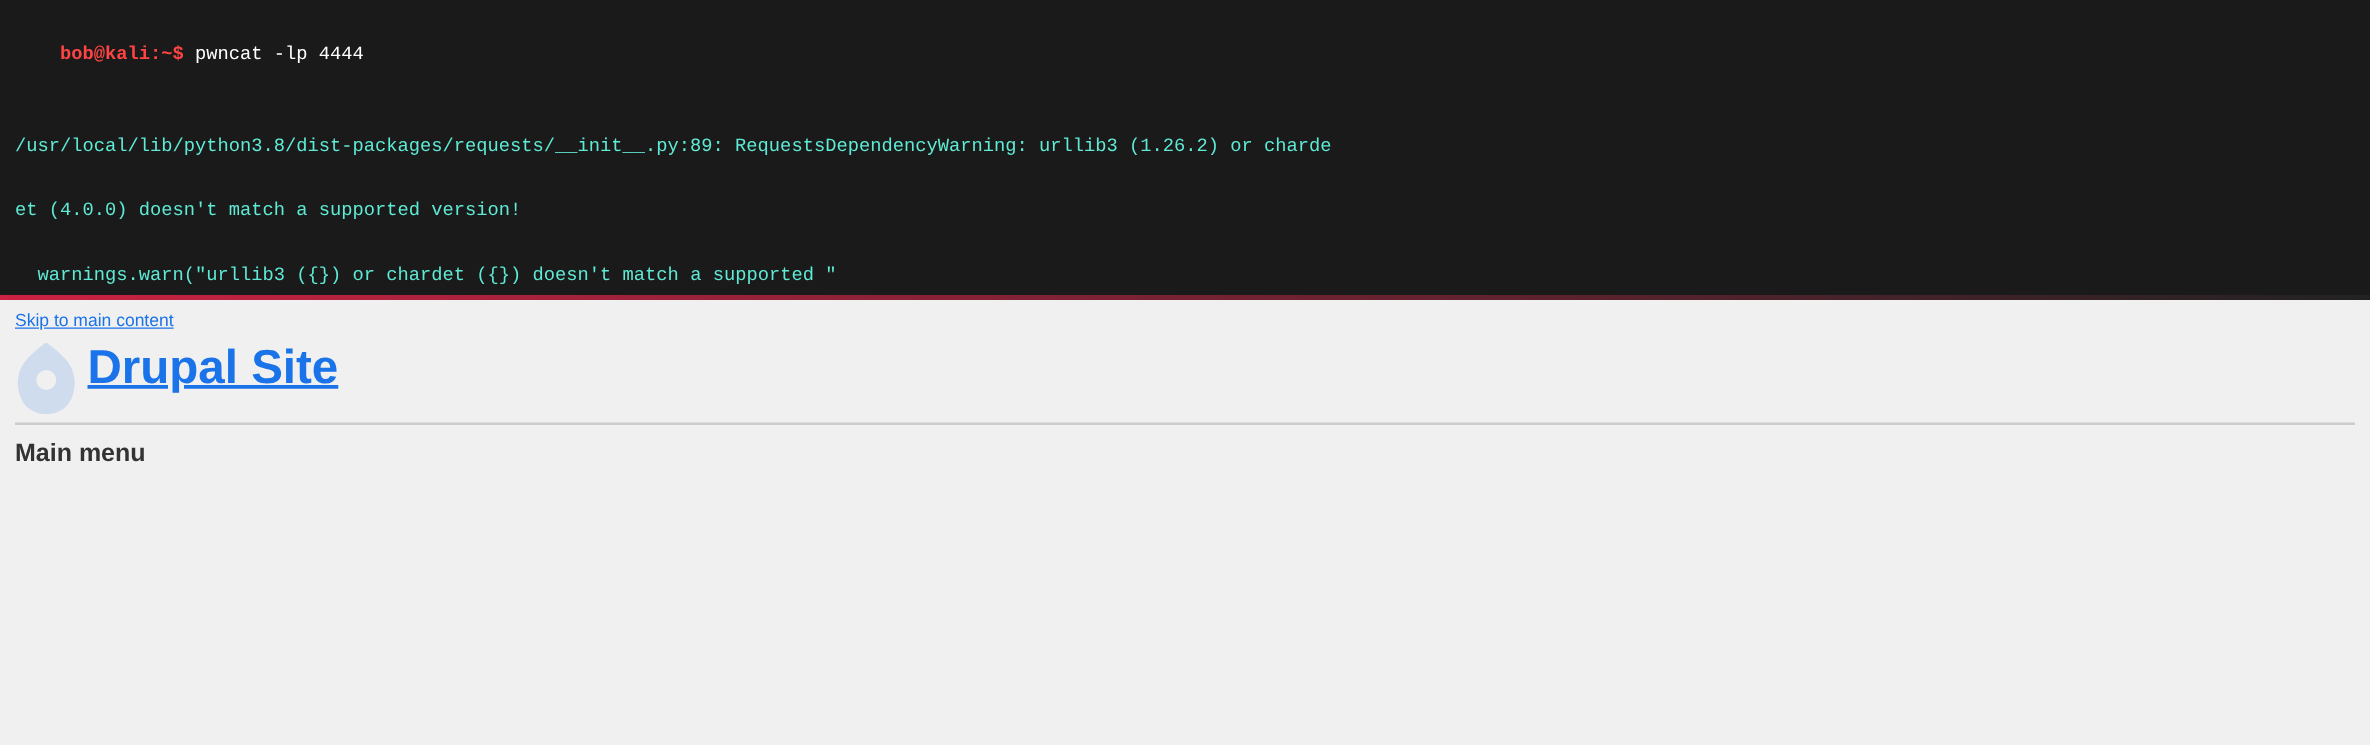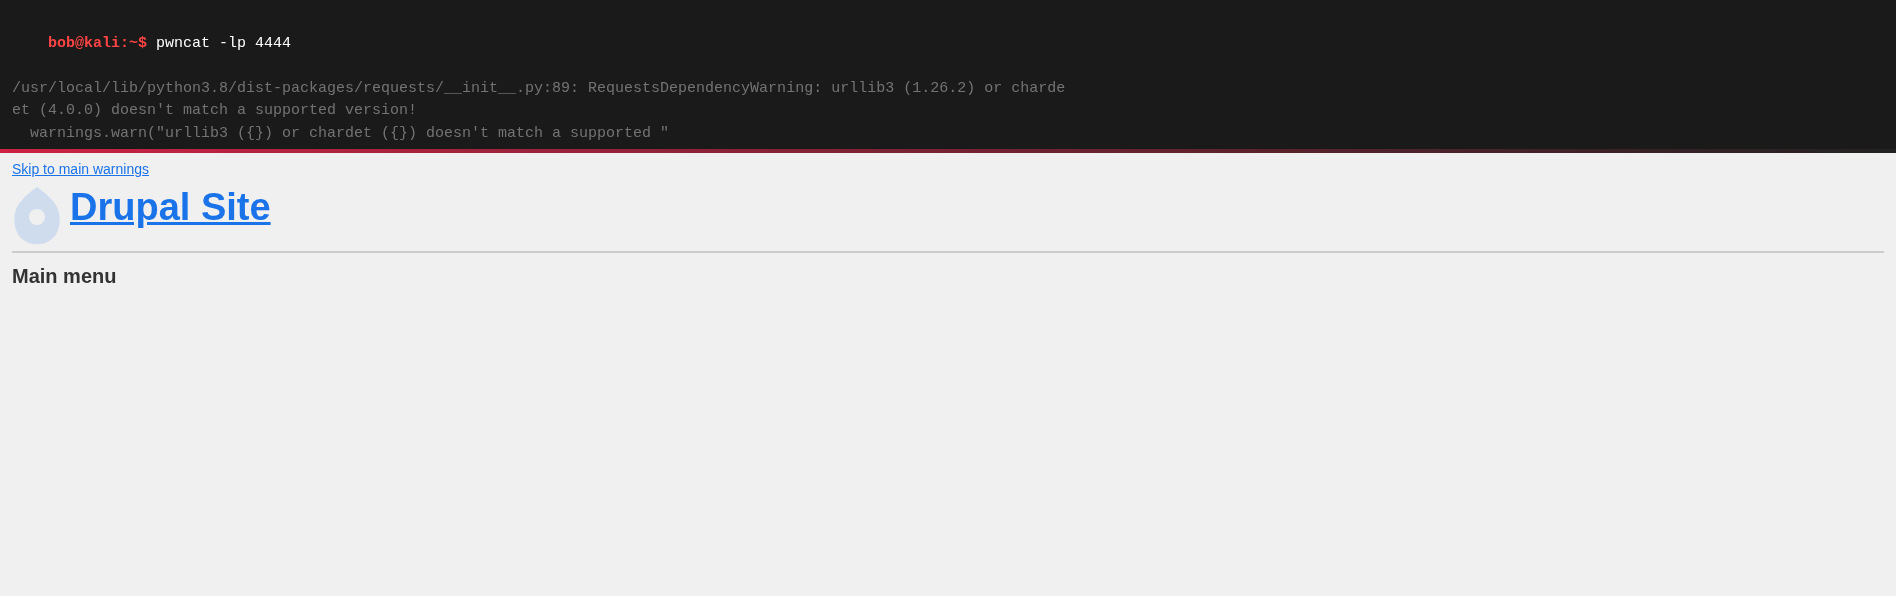--- a/index.html
+++ b/index.html
@@ -34,21 +34,22 @@
     .prompt-user {
       color: #ff4444;
       font-weight: bold;
     }
 
     .prompt-command {
       color: #ffffff;
     }
 
     .terminal-output {
-      color: #737373;
+      color: #5eead4;
+      margin-top: 29px;
     }
 
     .terminal-highlight-blue {
       color: #5599ff;
     }
 
     .divider-line {
       width: 100%;
       height: 4px;
       background: linear-gradient(to right, #cc2244, #222222);
@@ -118,21 +119,21 @@
     <span class="prompt-user">bob@kali:~$</span><span class="prompt-command"> pwncat -lp 4444</span>
   </div>
   <div class="terminal-line terminal-output">/usr/local/lib/python3.8/dist-packages/requests/__init__.py:89: RequestsDependencyWarning: urllib3 (1.26.2) or charde</div>
   <div class="terminal-line terminal-output">et (4.0.0) doesn't match a supported version!</div>
   <div class="terminal-line terminal-output">  warnings.warn("urllib3 ({}) or chardet ({}) doesn't match a supported "</div>
 </div>
 
 <div class="divider-line"></div>
 
 <div class="browser-section">
-  <a class="skip-link">Skip to main warnings</a>
+  <a class="skip-link">Skip to main content</a>
 
   <div class="drupal-logo-area">
     <svg class="drupal-logo-icon" viewBox="0 0 50 60" fill="#1a73e8" opacity="0.2">
       <path d="M25 0 C25 0 10 10 5 20 C0 30 2 45 10 52 C18 59 32 59 40 52 C48 45 50 30 45 20 C40 10 25 0 25 0Z"></path>
       <circle cx="25" cy="30" r="8" fill="#f0f0f0"></circle>
     </svg>
     <span class="drupal-site-title">Drupal Site</span>
   </div>
   <div class="drupal-site-underline"></div>
 

